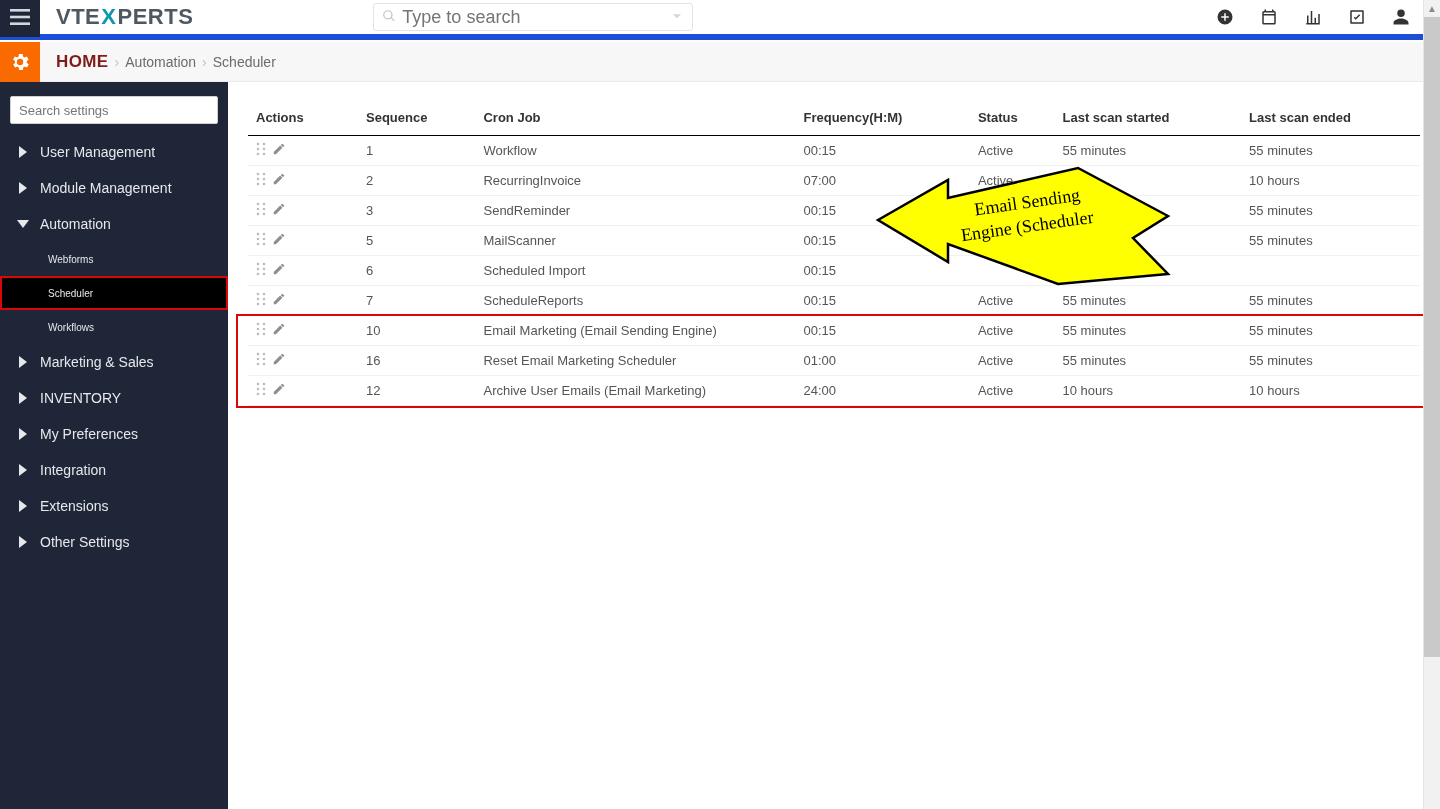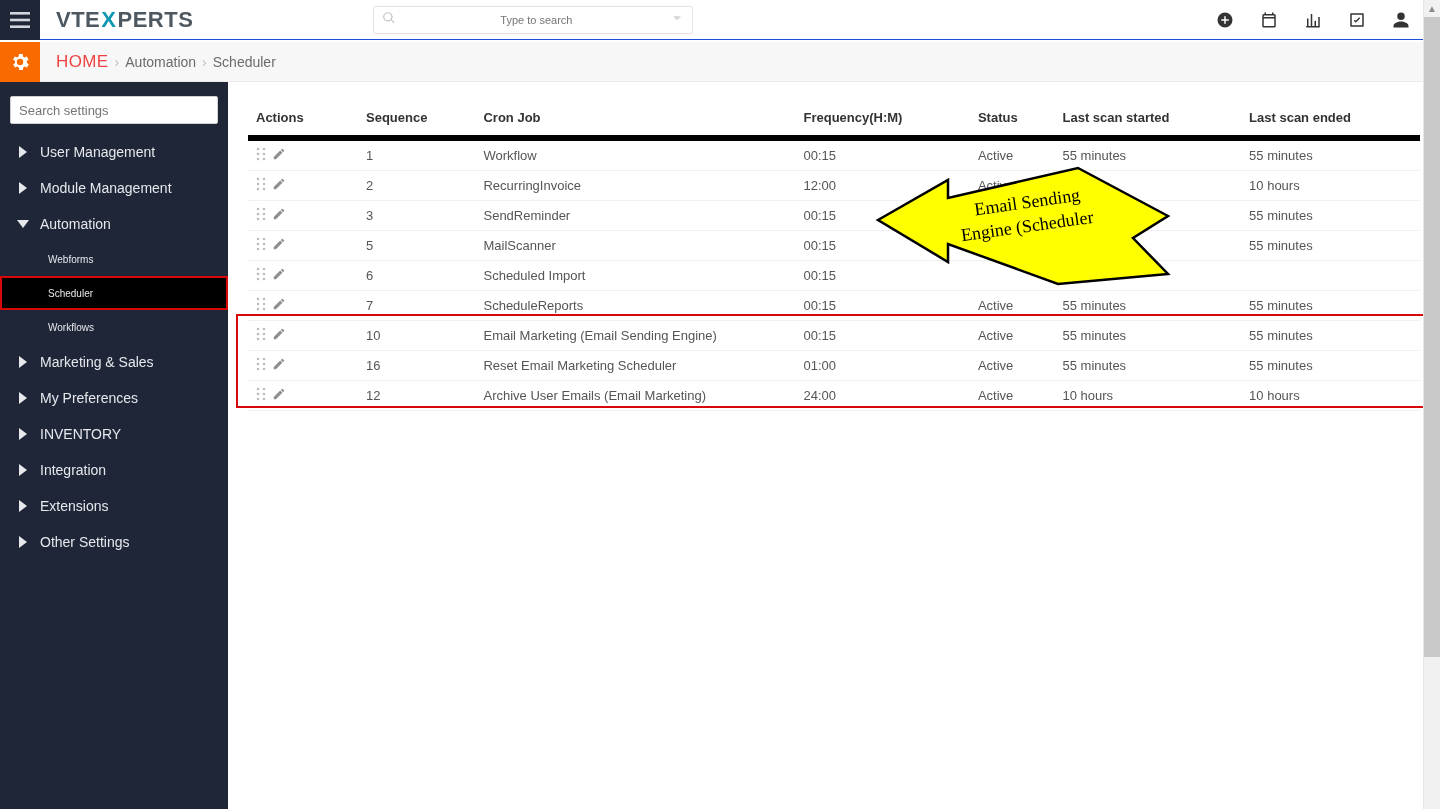--- a/index.html
+++ b/index.html
@@ -1,39 +1,39 @@
 <!DOCTYPE html>
 <html><head>
 <meta charset="utf-8">
 <style>
   * { box-sizing: border-box; margin: 0; padding: 0; }
   html, body { height: 100%; font-family: "Helvetica Neue", Arial, sans-serif; font-size: 13px; color: #333; background:#fff; }
   body { overflow:hidden; }
 
   
-  .topbar { height: 40px; border-bottom: 1px solid #1d4ed8; display:flex; align-items:center; padding:0; background:#fff; position:relative; }
+  .topbar { height: 40px; border-bottom: 6px solid #1d4ed8; display:flex; align-items:center; padding:0; background:#fff; position:relative; }
   .hamburger { width:40px; height:40px; background:#1f2638; display:flex; align-items:center; justify-content:center; cursor:pointer; }
   .hamburger svg { fill:#d3d6dd; }
   .brand { display:flex; align-items:center; margin-left:16px; font-weight:600; font-size:22px; letter-spacing:0.5px; color:#4e5860; }
   .brand .x { color:#0f96b1; margin:0 1px; font-weight:800; }
 
   .search-wrap { flex:0 0 auto; margin-left:180px; width:320px; height:28px; border:1px solid #e3e3e3; border-radius:3px; display:flex; align-items:center; padding:0 8px; color:#888; position:relative; background:#fff;}
   .search-wrap .mag { margin-right:6px; opacity:.5; }
-  .search-wrap input { border:none; outline:none; flex:1; font-size:11px; color:#6d28d9;text-align:center; }
+  .search-wrap input { border:none; outline:none; flex:1; font-size:18px; color:#6d28d9; }
   .search-wrap .chev { opacity:.35; }
 
   .topbar .spacer { flex:1; }
   .top-icons { display:flex; gap:26px; padding-right:30px; }
   .top-icons span { cursor:pointer; color:#333; display:flex; align-items:center; }
   .top-icons svg { width:18px; height:18px; fill:#333; }
   .gear { width:40px; height:40px; background:#f96b00; display:flex; align-items:center; justify-content:center; }
   .gear svg { fill:#fff; width:22px; height:22px; }
 
   .breadcrumb { flex:1; height:40px; border-bottom:1px solid #eaeaea; display:flex; align-items:center; padding-left:16px; font-size:14px; color:#6b6b6b; background:#f7f7f7;}
-  .breadcrumb .home { color:#ef4444; font-weight:400; font-size:17px; letter-spacing:0.4px; }
+  .breadcrumb .home { color:#7f1d1d; font-weight:700; font-size:17px; letter-spacing:0.4px; }
   .breadcrumb .sep { margin:0 6px; color:#bfbfbf; }
 
   
   .strip-container { position:absolute; top:42px; left:0; right:0; height:40px; display:flex; }
   .content-container { position:absolute; top:82px; left:0; right:0; bottom:0; display:flex; }
 
   .sidebar { width:228px; background:#1f2638; color:#d3d6dd; padding-top:10px; }
   .sidebar .search-settings { margin:4px 10px 10px;border-radius:11px; }
   .sidebar .search-settings input {
     width:100%; height:28px; padding:4px 8px; border:1px solid #cfcfcf; border-radius:2px; font-size:13px; color:#555; background:#fff;
@@ -41,21 +41,21 @@
   .menu-item { display:flex; align-items:center; height:36px; padding:0 16px; cursor:pointer; font-size:14px; color:#e6e8ec; }
   .menu-item .arrow { width:14px; margin-right:10px; display:flex; justify-content:center; }
   .menu-item .arrow svg { width:8px; height:12px; fill:#e6e8ec; }
   .menu-item.open .arrow svg { transform:rotate(90deg); transform-origin:center; }
   .submenu { }
   .submenu .sub-item { display:flex; align-items:center; height:34px; padding-left:48px; cursor:pointer; font-size:10px; color:#e6e8ec; }
   .submenu .sub-item.active { background:#000; outline:2px solid #d80808; outline-offset:-2px;}
 
   .main { flex:1; padding:18px 20px 18px 20px; overflow:auto; background:#fff; position:relative;}
   table.cron { width:100%; border-collapse:collapse; font-size:13px; }
-  table.cron th { text-align:left; font-weight:700; padding:10px 8px; border-bottom:6px solid #000000; color:#333;}
+  table.cron th { text-align:left; font-weight:700; padding:10px 8px; border-bottom:1px solid #000000; color:#333;}
   table.cron td { padding:6px 8px; border-bottom:1px solid #f1f1f1; color:#555; }
   table.cron td.actions { width:110px; }
   table.cron td.actions .grip { color:#bcbcbc; margin-right:6px; cursor:grab; }
   table.cron td.actions .pencil { color:#8e8e8e; cursor:pointer; }
   table.cron tr.hl td { }
   .hl-box { border:2px solid #d80808; position:absolute; pointer-events:none; }
 
   
   .callout { position:absolute; pointer-events:none; }
   .callout svg { overflow:visible; }
@@ -184,29 +184,29 @@
             </svg>
           </span>
           <span>Marketing &amp; Sales</span>
         </div>
         <div class="menu-item">
           <span class="arrow">
             <svg viewBox="0 0 8 12">
               <path d="M0 0l8 6-8 6z"></path>
             </svg>
           </span>
+          <span>INVENTORY</span>
+        </div>
+        <div class="menu-item">
+          <span class="arrow">
+            <svg viewBox="0 0 8 12">
+              <path d="M0 0l8 6-8 6z"></path>
+            </svg>
+          </span>
           <span>My Preferences</span>
-        </div>
-        <div class="menu-item">
-          <span class="arrow">
-            <svg viewBox="0 0 8 12">
-              <path d="M0 0l8 6-8 6z"></path>
-            </svg>
-          </span>
-          <span>INVENTORY</span>
         </div>
         <div class="menu-item">
           <span class="arrow">
             <svg viewBox="0 0 8 12">
               <path d="M0 0l8 6-8 6z"></path>
             </svg>
           </span>
           <span>Integration</span>
         </div>
         <div class="menu-item">
@@ -266,21 +266,21 @@
                   <circle cx="8" cy="2" r="1.3"></circle>
                   <circle cx="2" cy="7" r="1.3"></circle>
                   <circle cx="8" cy="7" r="1.3"></circle>
                   <circle cx="2" cy="12" r="1.3"></circle>
                   <circle cx="8" cy="12" r="1.3"></circle>
                 </svg></span><span class="pencil"><svg width="14" height="14" viewBox="0 0 24 24" fill="#8e8e8e">
                   <path d="M3 17.25V21h3.75L17.8 9.94l-3.75-3.75L3 17.25zM20.7 7.04a1 1 0 000-1.41l-2.34-2.34a1 1 0 00-1.41 0l-1.83 1.83 3.75 3.75 1.83-1.83z"></path>
                 </svg></span></td>
             <td>2</td>
             <td>RecurringInvoice</td>
-            <td>12:00</td>
+            <td>07:00</td>
             <td>Active</td>
             <td></td>
             <td>10 hours</td>
           </tr>
           <tr>
             <td class="actions"><span class="grip"><svg width="10" height="14" viewBox="0 0 10 14" fill="#bcbcbc">
                   <circle cx="2" cy="2" r="1.3"></circle>
                   <circle cx="8" cy="2" r="1.3"></circle>
                   <circle cx="2" cy="7" r="1.3"></circle>
                   <circle cx="8" cy="7" r="1.3"></circle>

